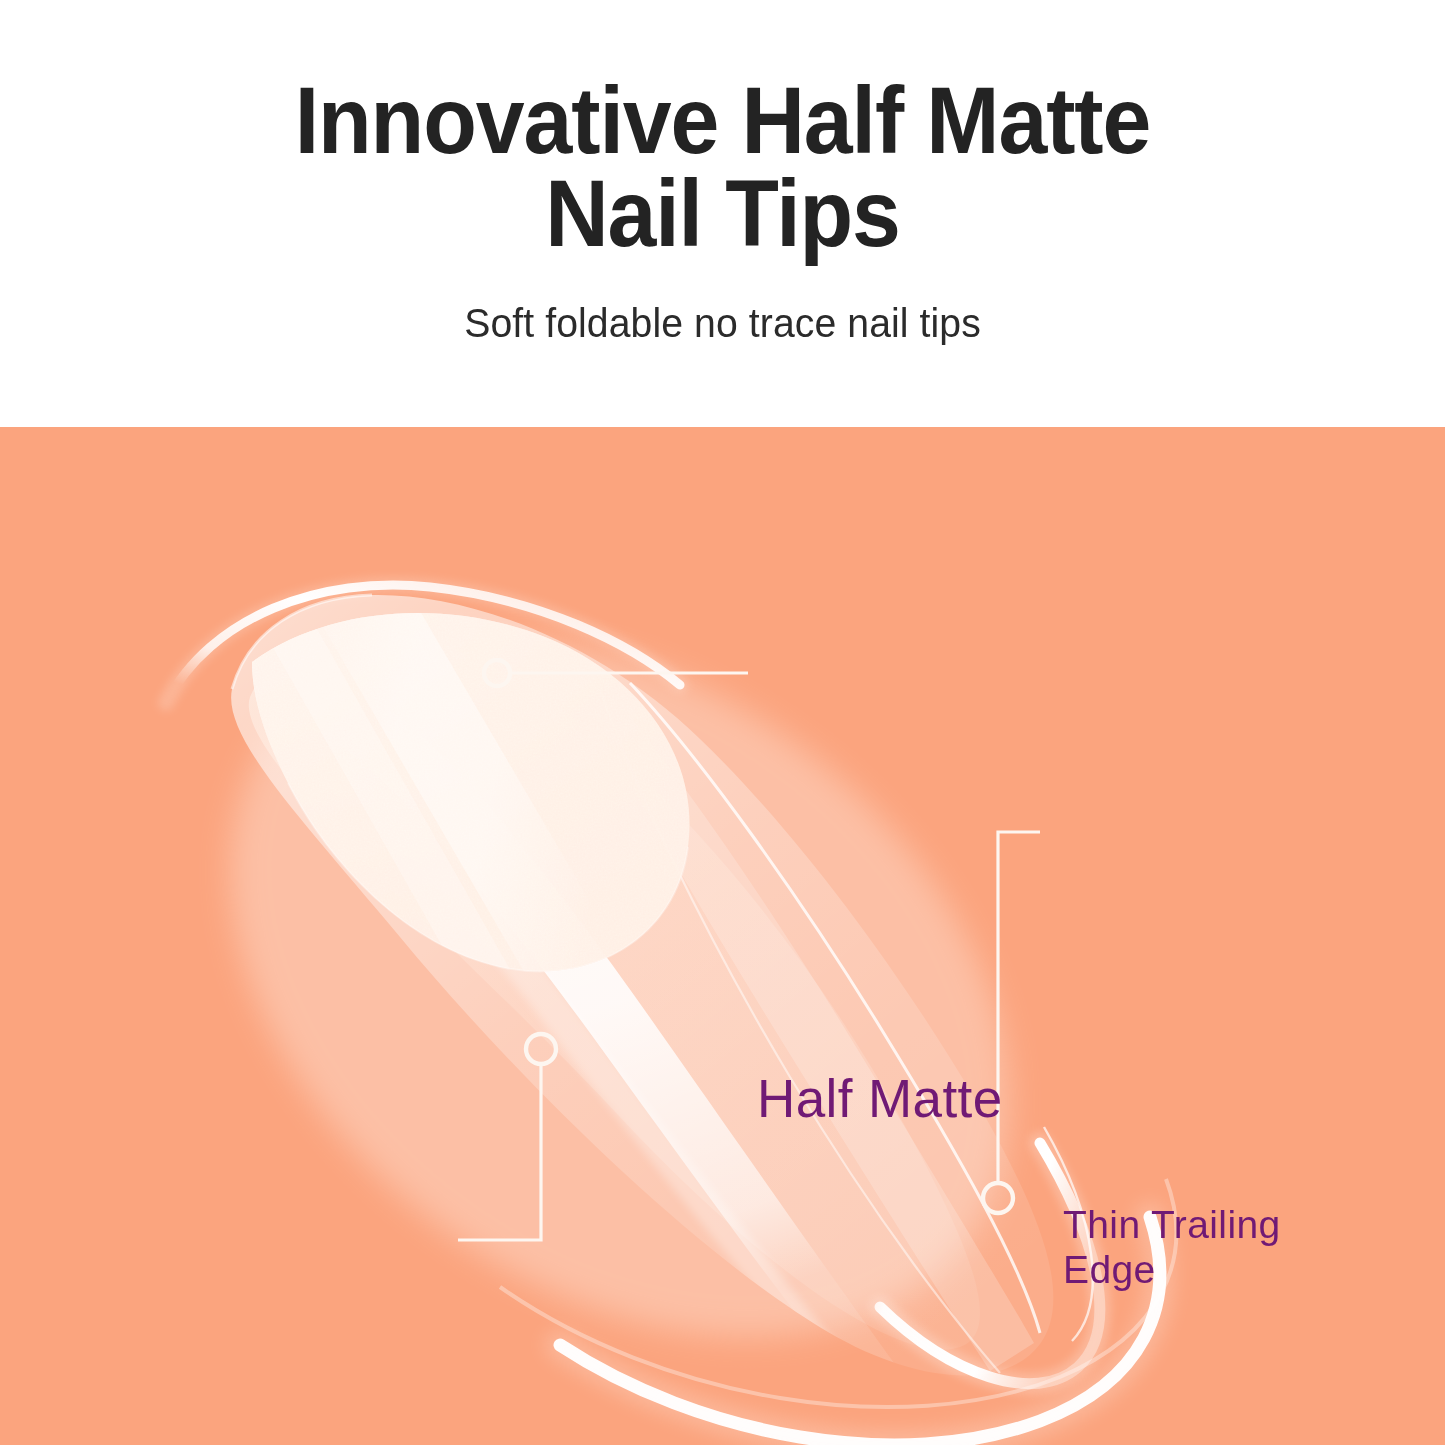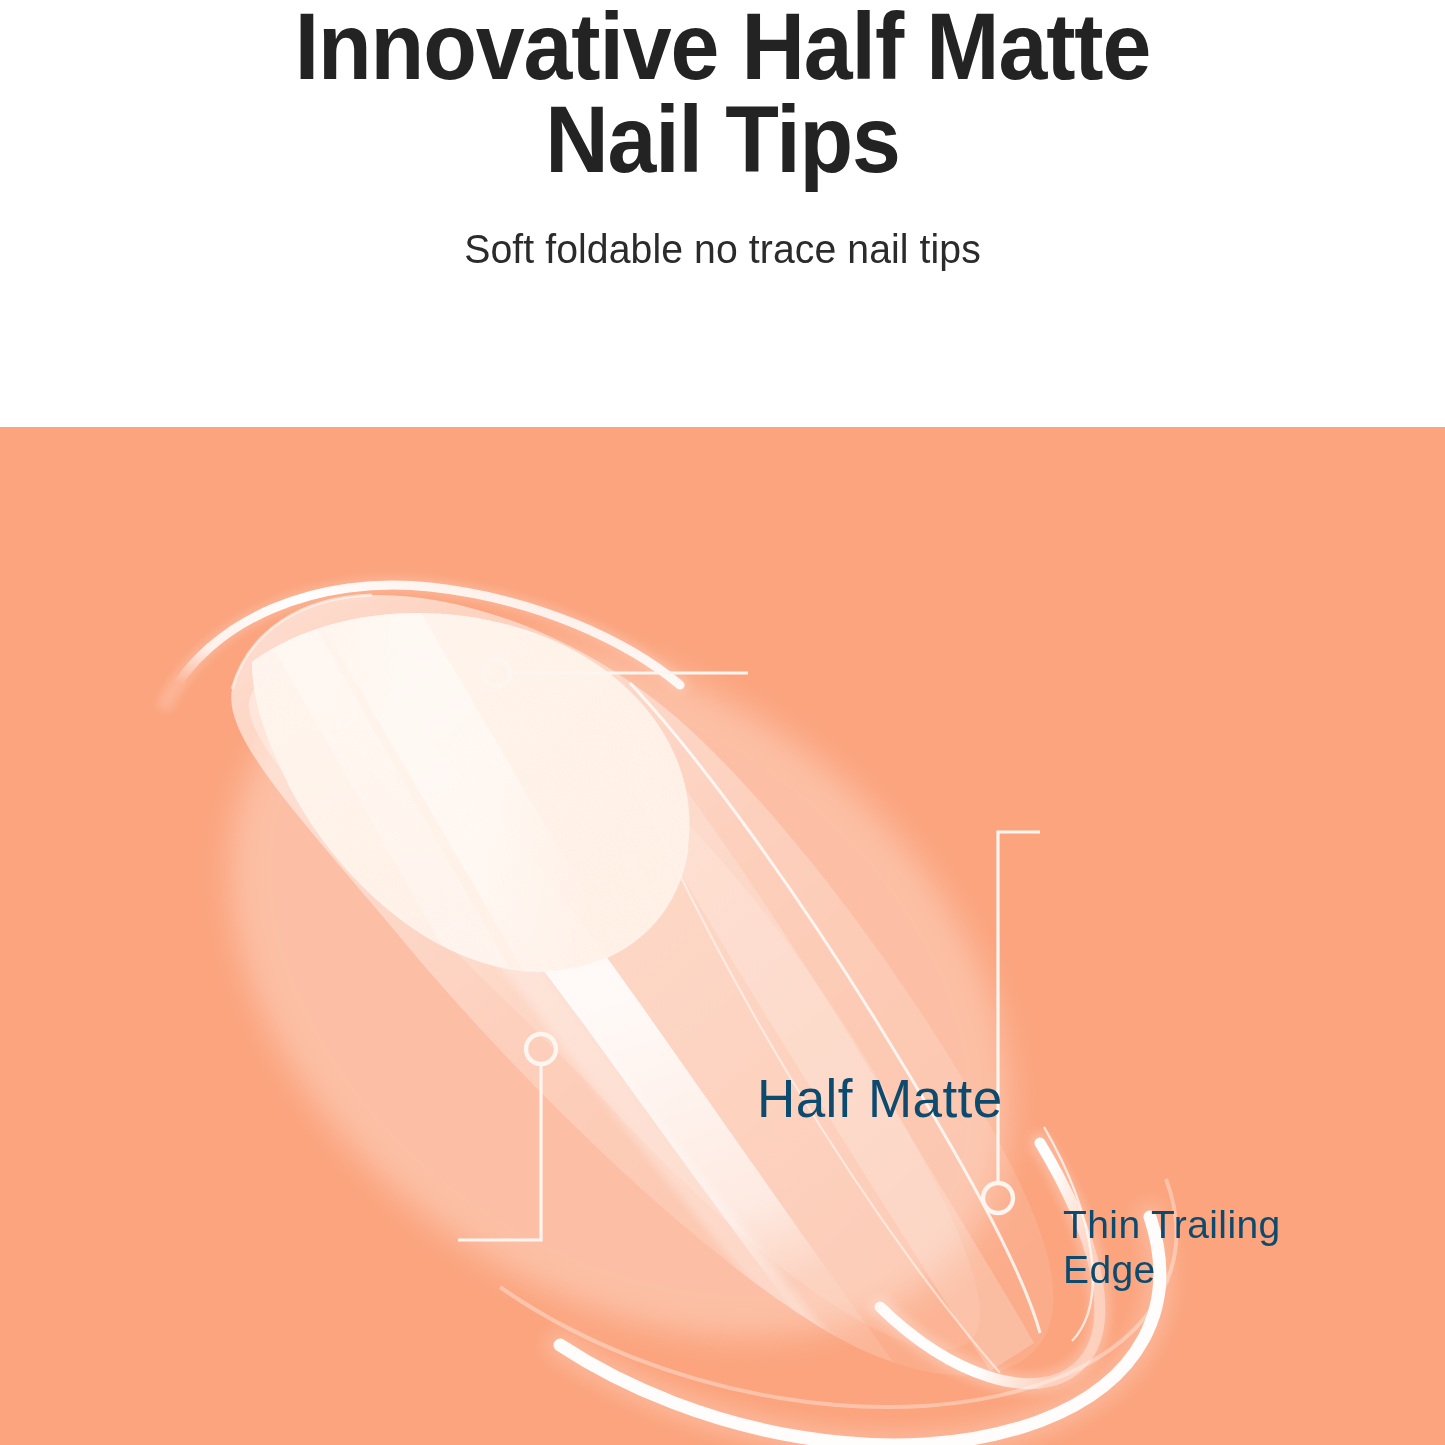--- a/index.html
+++ b/index.html
@@ -9,21 +9,21 @@
     font-family:"Liberation Sans", sans-serif;
     overflow:hidden;
   }
   #page{position:relative;width:1445px;height:1445px;overflow:hidden;background:#ffffff;}
 
   
   .header{
     position:absolute;left:0;top:0;width:1445px;height:427px;
     background:#ffffff;
     display:flex;flex-direction:column;align-items:center;justify-content:flex-start;
-    box-sizing:border-box;
+    box-sizing:border-box;padding-top:74px;
   }
   .title{
     font-family:"Liberation Sans", sans-serif;
     font-weight:700;
     font-size:94px;
     line-height:0.99;
     letter-spacing:-1.2px;
     color:#232323;
     text-align:center;
     max-width:1210px;
@@ -49,21 +49,21 @@
     background:#fba47e;
     overflow:hidden;
   }
   .panel svg{position:absolute;left:0;top:0;width:1445px;height:1018px;display:block;}
 
   
   .callout{
     position:absolute;
     font-family:"Liberation Sans", sans-serif;
     font-weight:300;
-    color:#0c4a6e;
+    color:#701a75;
     letter-spacing:0.4px;
     white-space:pre-line;
     line-height:1.16;
   }
   .callout-half{ left:757px; top:641px; font-size:53px; }
   .callout-thin{ left:1063px; top:775px; font-size:39px; }
 </style>
 </head>
 <body>
 

